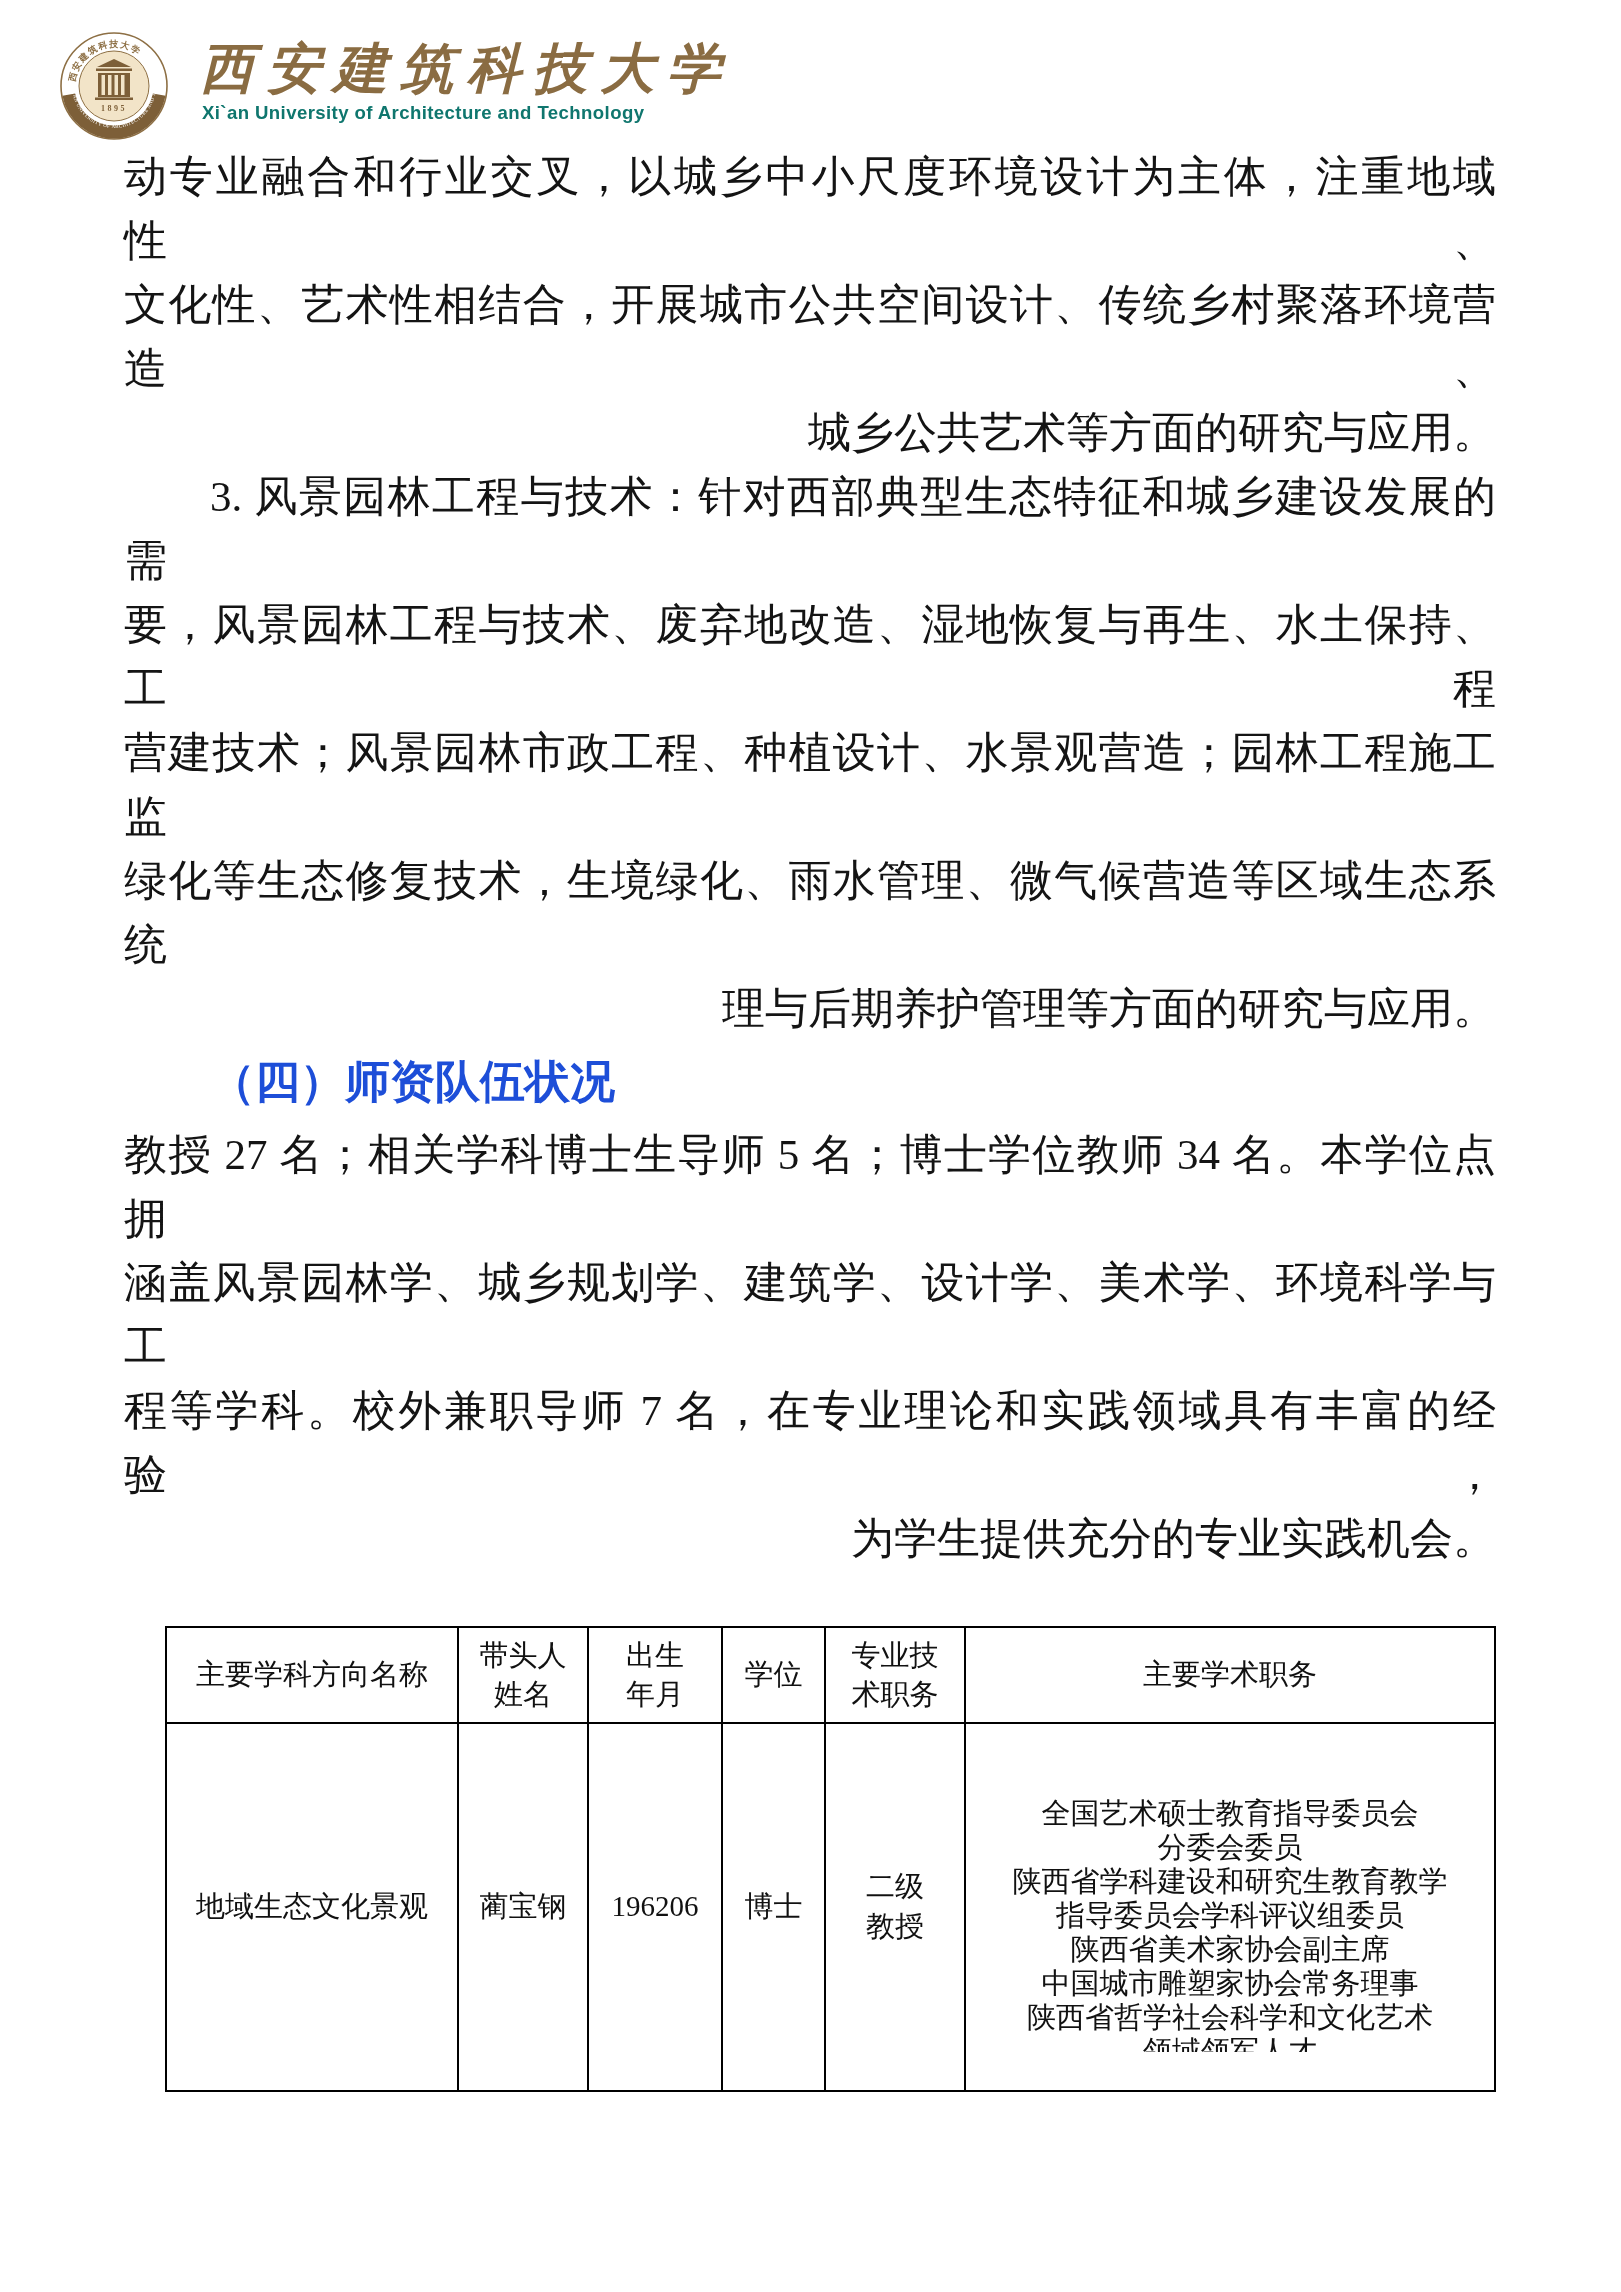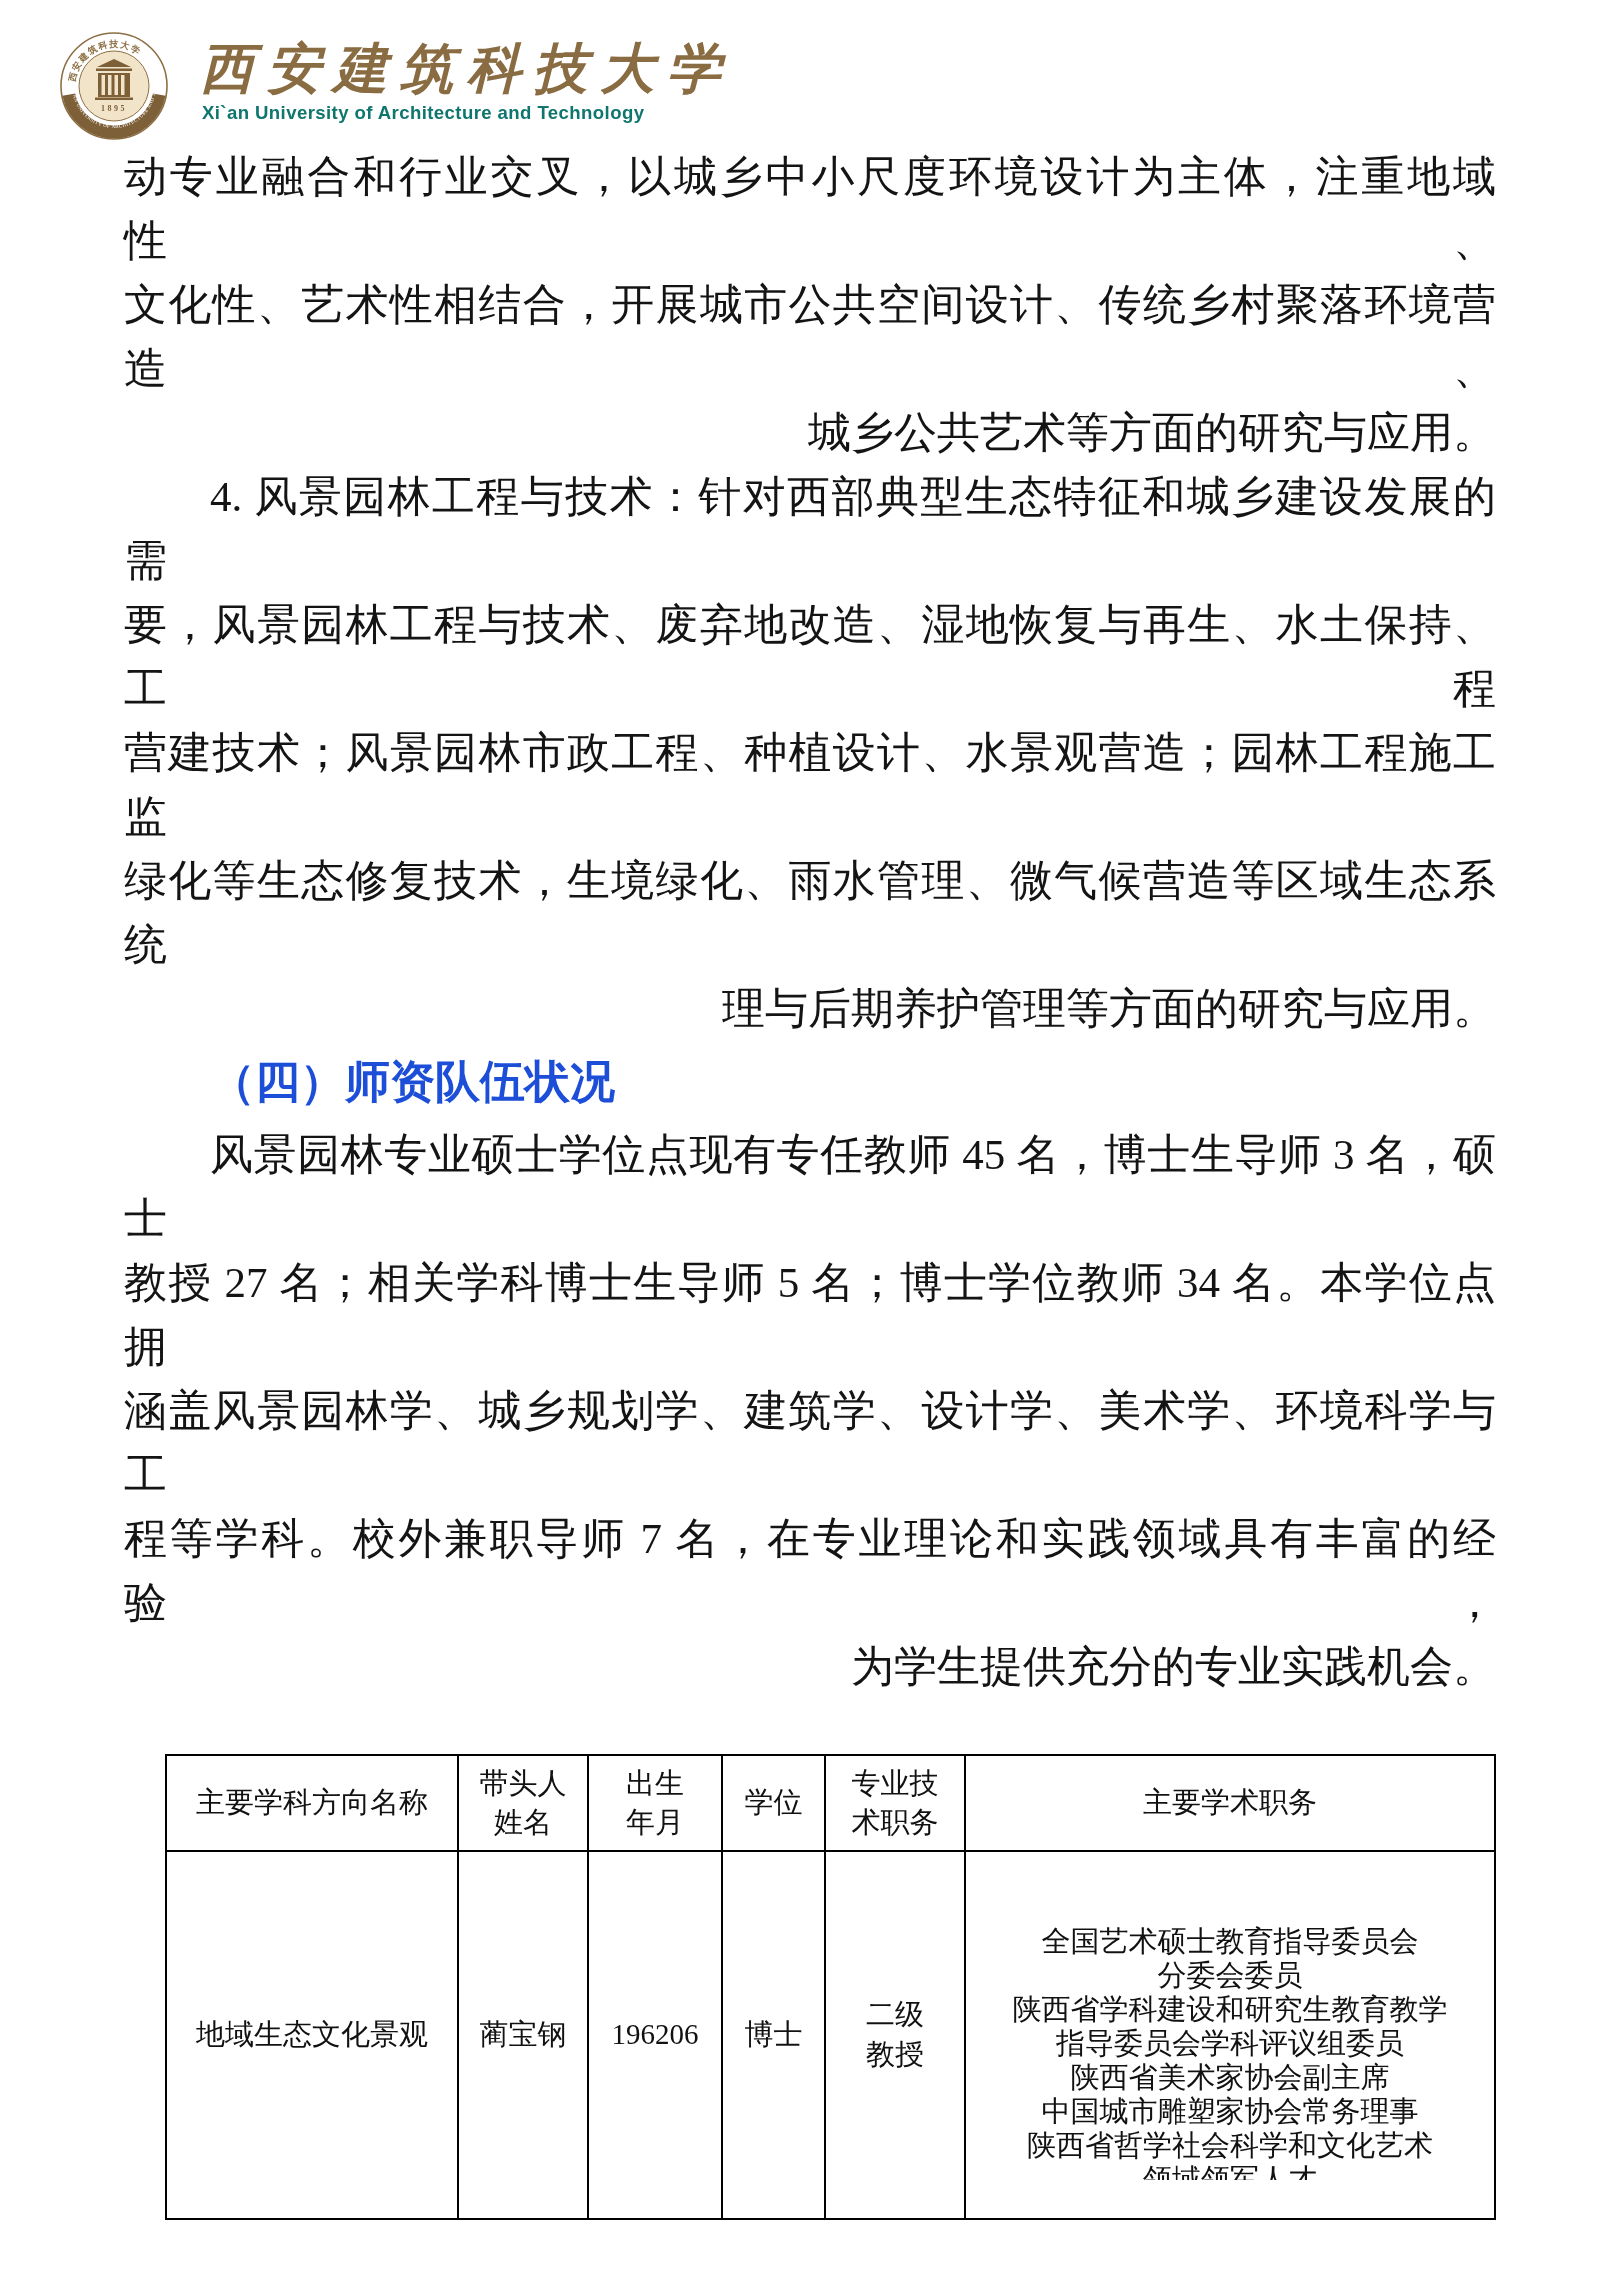--- a/index.html
+++ b/index.html
@@ -83,29 +83,28 @@
     <div class="cn-title">西安建筑科技大学</div>
     <div class="en-title">Xi`an University of Architecture and Technology</div>
   </div>
 
   <div class="content">
 
     <div class="bline fill">动专业融合和行业交叉，以城乡中小尺度环境设计为主体，注重地域性、</div>
     <div class="bline fill">文化性、艺术性相结合，开展城市公共空间设计、传统乡村聚落环境营造、</div>
     <div class="bline endl">城乡公共艺术等方面的研究与应用。</div>
 
-    <div class="bline fill ind">4. 风景园林工程与技术：针对西部典型生态特征和城乡建设发展的需</div>
+    <div class="bline fill ind">3. 风景园林工程与技术：针对西部典型生态特征和城乡建设发展的需</div>
     <div class="bline fill">要，风景园林工程与技术、废弃地改造、湿地恢复与再生、水土保持、工程</div>
     <div class="bline fill">营建技术；风景园林市政工程、种植设计、水景观营造；园林工程施工监</div>
     <div class="bline fill">绿化等生态修复技术，生境绿化、雨水管理、微气候营造等区域生态系统</div>
     <div class="bline endl">理与后期养护管理等方面的研究与应用。</div>
 
     <div class="heading">（四）师资队伍状况</div>
 
-    <div class="bline fill ind">风景园林专业硕士学位点现有专任教师 45 名，博士生导师 3 名，硕士</div>
     <div class="bline fill">教授 27 名；相关学科博士生导师 5 名；博士学位教师 34 名。本学位点拥</div>
     <div class="bline fill">涵盖风景园林学、城乡规划学、建筑学、设计学、美术学、环境科学与工</div>
     <div class="bline fill">程等学科。校外兼职导师 7 名，在专业理论和实践领域具有丰富的经验，</div>
     <div class="bline endl">为学生提供充分的专业实践机会。</div>
 
     <table class="fac">
       <colgroup>
         <col style="width:292px">
           <col style="width:130px">
           <col style="width:134px">

